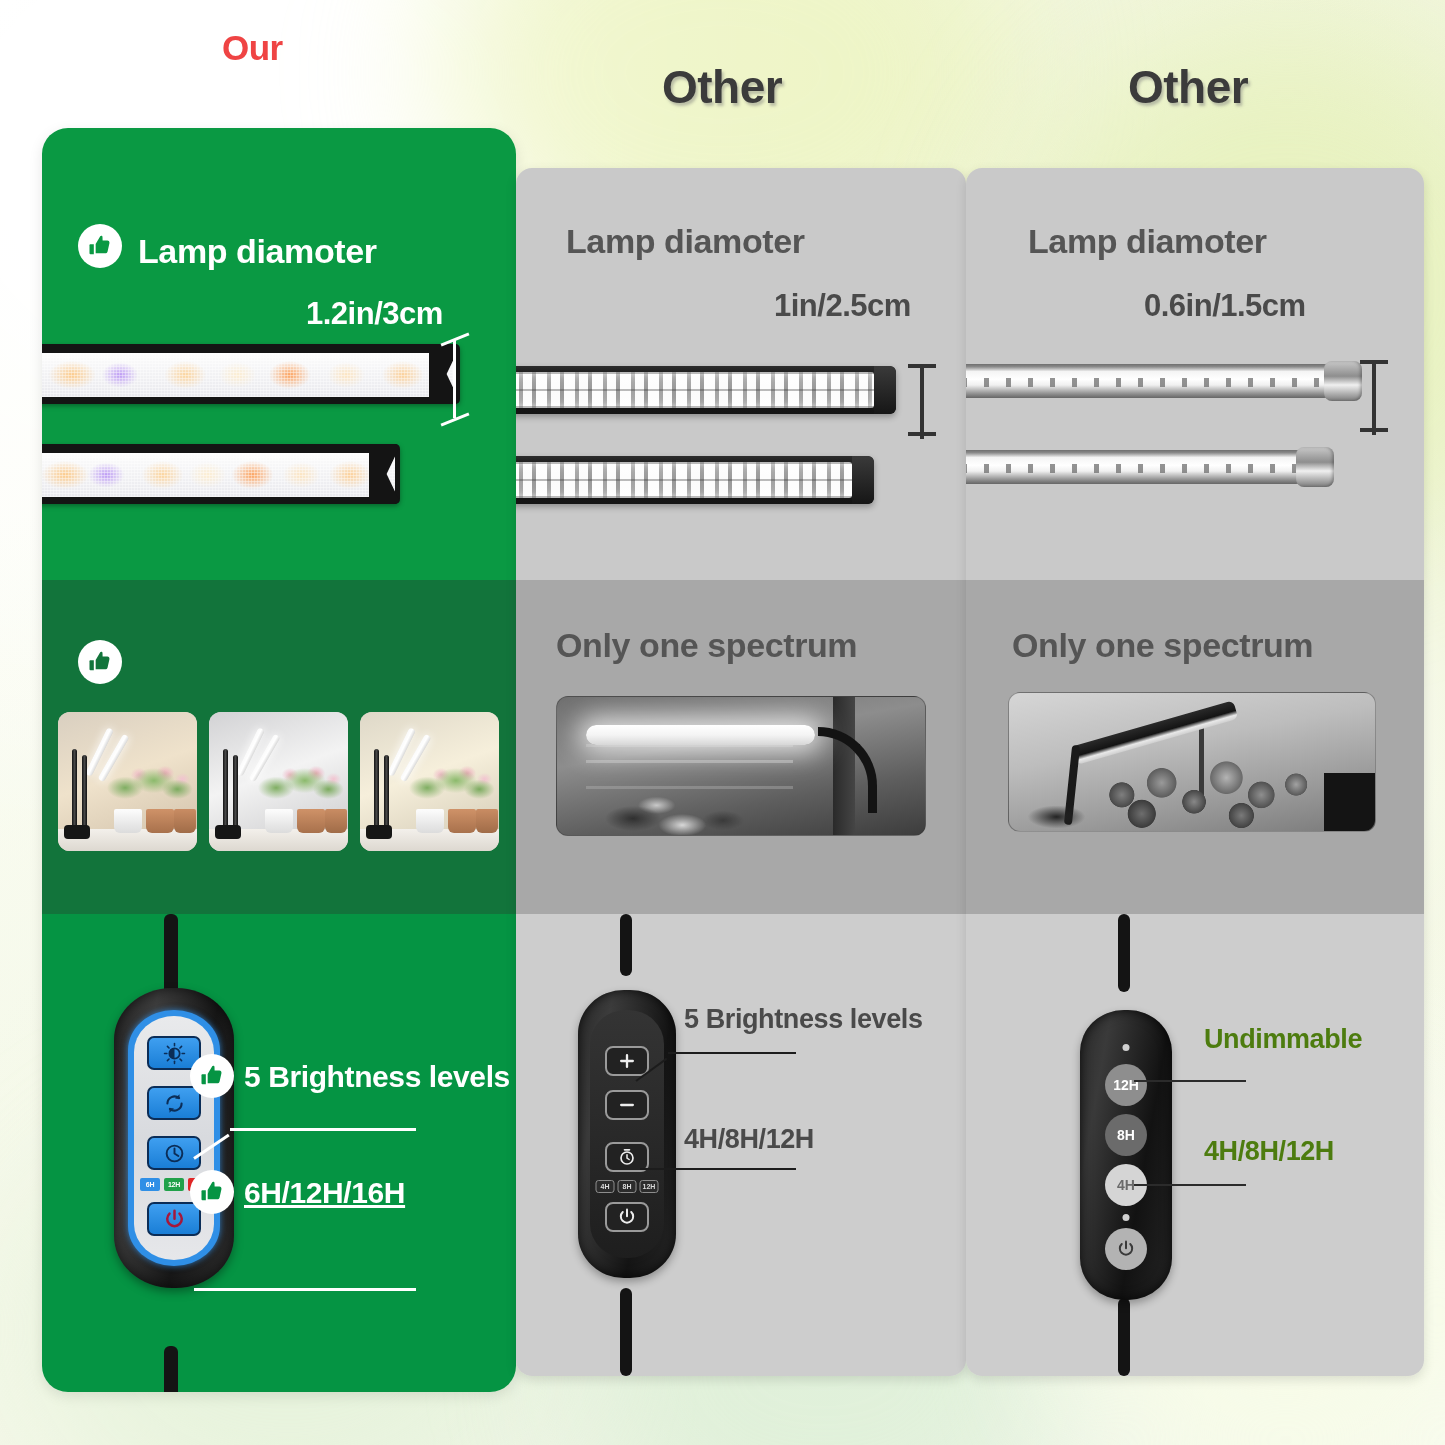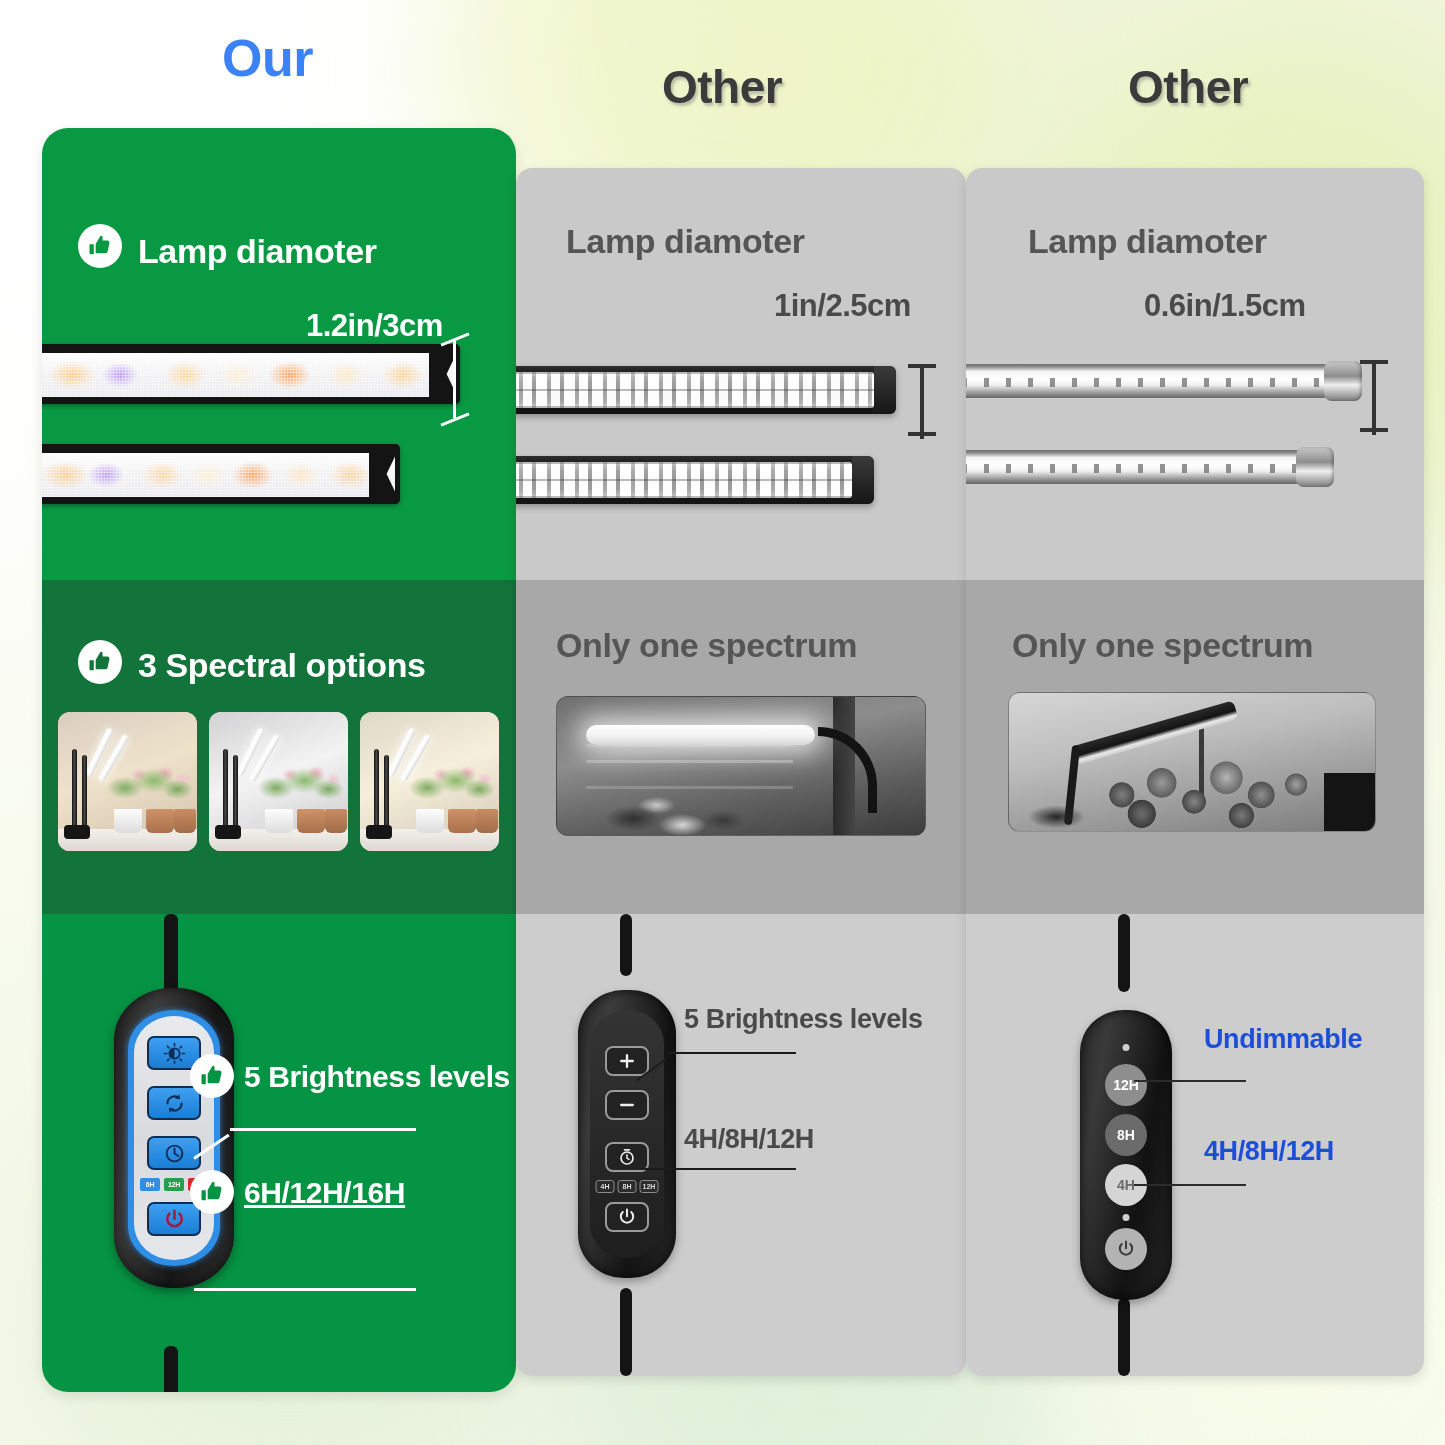--- a/index.html
+++ b/index.html
@@ -30,21 +30,21 @@
   .bg-b2 { left: 30%;  top: -10%; width: 40%; height: 30%; background: rgba(233,243,176,.55); }
   .bg-b3 { right: -8%; top: 2%;   width: 38%; height: 36%; background: rgba(226,239,170,.5); }
   .bg-b4 { right: 2%;  top: 38%;  width: 22%; height: 26%; background: rgba(255,255,255,.85); }
   .bg-b5 { left: 2%;   bottom: -6%; width: 36%; height: 28%; background: rgba(223,240,214,.6); }
   .bg-b6 { left: 40%;  bottom: -8%; width: 34%; height: 26%; background: rgba(214,236,208,.55); }
   .bg-b7 { right: -4%; bottom: -4%; width: 30%; height: 26%; background: rgba(247,252,232,.9); }
 
   
   .headers { position: absolute; left: 0; top: 0; width: 1445px; height: 130px; z-index: 4; }
   .hdr { position: absolute; font-weight: 700; letter-spacing: -0.5px; white-space: nowrap; }
-  .hdr-our   { left: 222px; top: 28px;  font-size: 52px; color: #3b82f6; }
+  .hdr-our   { left: 222px; top: 28px;  font-size: 35px; color: #ef4444; }
   .hdr-o1    { left: 662px; top: 60px;  font-size: 46px; color: #3b3b3b; text-shadow: 2px 3px 3px rgba(120,120,120,.45); }
   .hdr-o2    { left: 1128px; top: 60px; font-size: 46px; color: #3b3b3b; text-shadow: 2px 3px 3px rgba(120,120,120,.45); }
 
   
   .panel { position: absolute; z-index: 2; overflow: hidden; }
   .panel-our {
     left: 42px; top: 128px; width: 474px; height: 1264px;
     border-radius: 26px;
     box-shadow: 0 4px 14px rgba(0,0,0,.10);
   }
@@ -435,21 +435,21 @@
   .leader .seg { position: absolute; background: currentColor; }
   .lead-white { color: #ffffff; }
   .lead-dark  { color: #1c1c1c; }
   .lead-dark2 { color: #2b2b2b; }
 
   .callout {
     position: absolute; font-weight: 700; white-space: nowrap; letter-spacing: -0.4px;
   }
   .callout-our  { color: #ffffff; font-size: 30px; }
   .callout-o1   { color: #4a4a4a; font-size: 27px; }
-  .callout-o2   { color: #1d4ed8; font-size: 27px; }
+  .callout-o2   { color: #4d7c0f; font-size: 27px; }
 </style>
 </head>
 <body>
 
 <div class="bg-wrap">
   <div class="bg-base"></div>
   <div class="bg-blob bg-b1"></div>
   <div class="bg-blob bg-b2"></div>
   <div class="bg-blob bg-b3"></div>
   <div class="bg-blob bg-b4"></div>
@@ -471,21 +471,21 @@
 
   <div class="panel-inner">
 
     <div class="thumb" style="left:36px; top:96px;">
       <svg viewBox="0 0 24 24" fill="#0a9943" aria-hidden="true">
         <path d="M3.2 10.4h3.1v9.2H3.2a.9.9 0 0 1-.9-.9v-7.4c0-.5.4-.9.9-.9z"></path>
         <path d="M8 10.1 12.2 3c.5-.9 1.9-.6 2.1.4l.1 3.6h4.4c1.3 0 2.2 1.2 1.9 2.4l-1.7 7.6c-.2 1.1-1.2 1.8-2.3 1.8H8V10.1z"></path>
       </svg>
     </div>
     <div class="row-title title-our" style="left:96px; top:104px;">Lamp diamoter</div>
-    <div class="measure measure-our" style="left:264px; top:180px;">1.2in/3cm</div>
+    <div class="measure measure-our" style="left:264px; top:168px;">1.2in/3cm</div>
 
     <div class="ledbar-our" style="left:-22px; top:216px; width:440px;">
       <div class="face"></div>
       <div class="tip"></div>
     </div>
     <div class="ledbar-our" style="left:-22px; top:316px; width:380px;">
       <div class="face"></div>
       <div class="tip"></div>
     </div>
     <div class="cal-our" style="left:398px; top:208px; width:32px; height:92px;">
@@ -493,21 +493,20 @@
         <div class="stem"></div>
         <div class="cap b"></div>
     </div>
 
     <div class="thumb" style="left:36px; top:512px;">
       <svg viewBox="0 0 24 24" fill="#12743b" aria-hidden="true">
         <path d="M3.2 10.4h3.1v9.2H3.2a.9.9 0 0 1-.9-.9v-7.4c0-.5.4-.9.9-.9z"></path>
         <path d="M8 10.1 12.2 3c.5-.9 1.9-.6 2.1.4l.1 3.6h4.4c1.3 0 2.2 1.2 1.9 2.4l-1.7 7.6c-.2 1.1-1.2 1.8-2.3 1.8H8V10.1z"></path>
       </svg>
     </div>
-    <div class="row-title title-our" style="left:96px; top:518px;">3 Spectral options</div>
 
     <div class="spec-row" style="left:16px; top:584px;">
       <div class="spec-card sc1">
         <div class="wall"></div>
           <div class="desk"></div>
         <div class="head h1"></div>
           <div class="head h2"></div>
         <div class="arm"></div>
           <div class="arm a2"></div>
           <div class="clip"></div>

